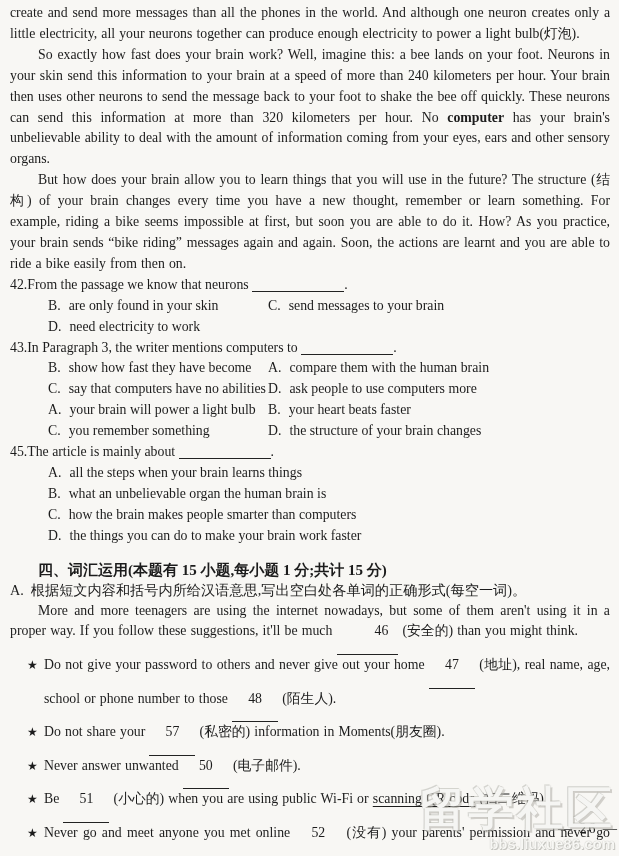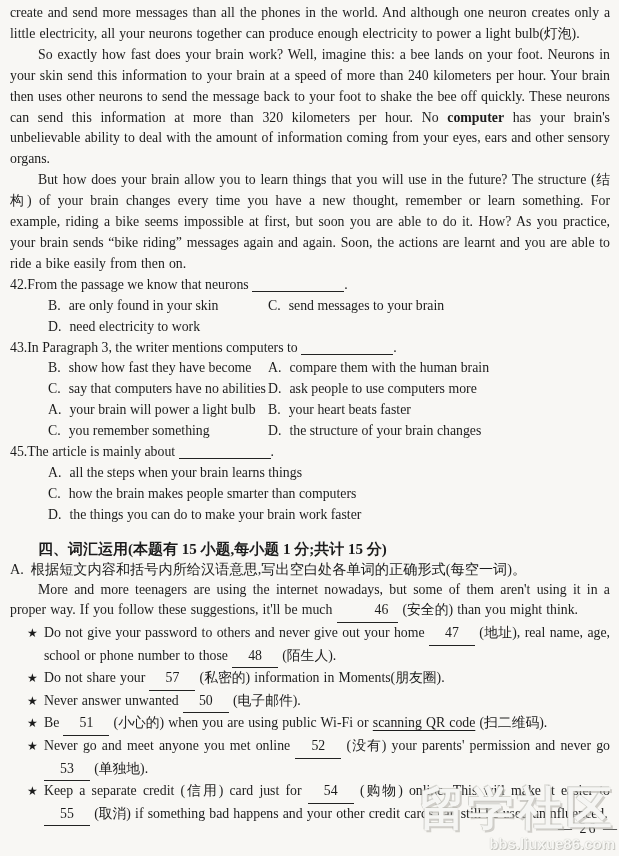--- a/index.html
+++ b/index.html
@@ -8,21 +8,21 @@
     background:#f8f7f4;color:#1c1c1c;
     font-family:"Liberation Serif","DejaVu Serif",serif;
     font-size:13.8px;line-height:20.9px;
   }
   .doc{padding:3px 9px 0 10px;}
   .para{margin:0;text-align:justify;word-spacing:0.05em;}
   .para.indent{text-indent:28px;}
   b{font-weight:700;}
   .u{text-decoration:underline;text-underline-offset:3px;}
   .blank{
-    display:inline-block;min-width:26px;padding:0 10px 1px;text-align:center;
+    display:inline-block;min-width:26px;padding:0 10px 12px;text-align:center;
     border-bottom:1.4px solid #222;
   }
   .blank-line{
     display:inline-block;width:92px;height:12px;vertical-align:-3px;
     border-bottom:1.4px solid #222;
   }
   .question .stem{white-space:nowrap;}
   .qnum{}
   .opts{padding-left:38px;}
   .opts.two{display:grid;grid-template-columns:220px auto;}
@@ -86,20 +86,21 @@
           <div class="opt"><span class="opt-label">A.</span><span class="opt-text">your brain will power a light bulb</span></div>
           <div class="opt"><span class="opt-label">B.</span><span class="opt-text">your heart beats faster</span></div>
           <div class="opt"><span class="opt-label">C.</span><span class="opt-text">you remember something</span></div>
           <div class="opt"><span class="opt-label">D.</span><span class="opt-text">the structure of your brain changes</span></div>
         </div>
     </div>
     <div class="question">
       <div class="stem"><span class="qnum">45.</span><span>The article is mainly about <span class="blank-line"></span>.</span></div>
       <div class="opts one">
           <div class="opt"><span class="opt-label">A.</span><span class="opt-text">all the steps when your brain learns things</span></div>
+          <div class="opt"><span class="opt-label">B.</span><span class="opt-text">what an unbelievable organ the human brain is</span></div>
           <div class="opt"><span class="opt-label">C.</span><span class="opt-text">how the brain makes people smarter than computers</span></div>
           <div class="opt"><span class="opt-label">D.</span><span class="opt-text">the things you can do to make your brain work faster</span></div>
         </div>
     </div>
   </section>
 
   <section class="vocab">
     <div class="sec-header">四、词汇运用(本题有 15 小题,每小题 1 分;共计 15 分)</div>
     <div class="instruction"><span class="inst-label">A.</span><span>根据短文内容和括号内所给汉语意思,写出空白处各单词的正确形式(每空一词)。</span></div>
     <p class="para indent">More and more teenagers are using the internet nowadays, but some of them aren't using it in a proper way. If you follow these suggestions, it'll be much <span class="blank">46</span> (安全的) than you might think.</p>

